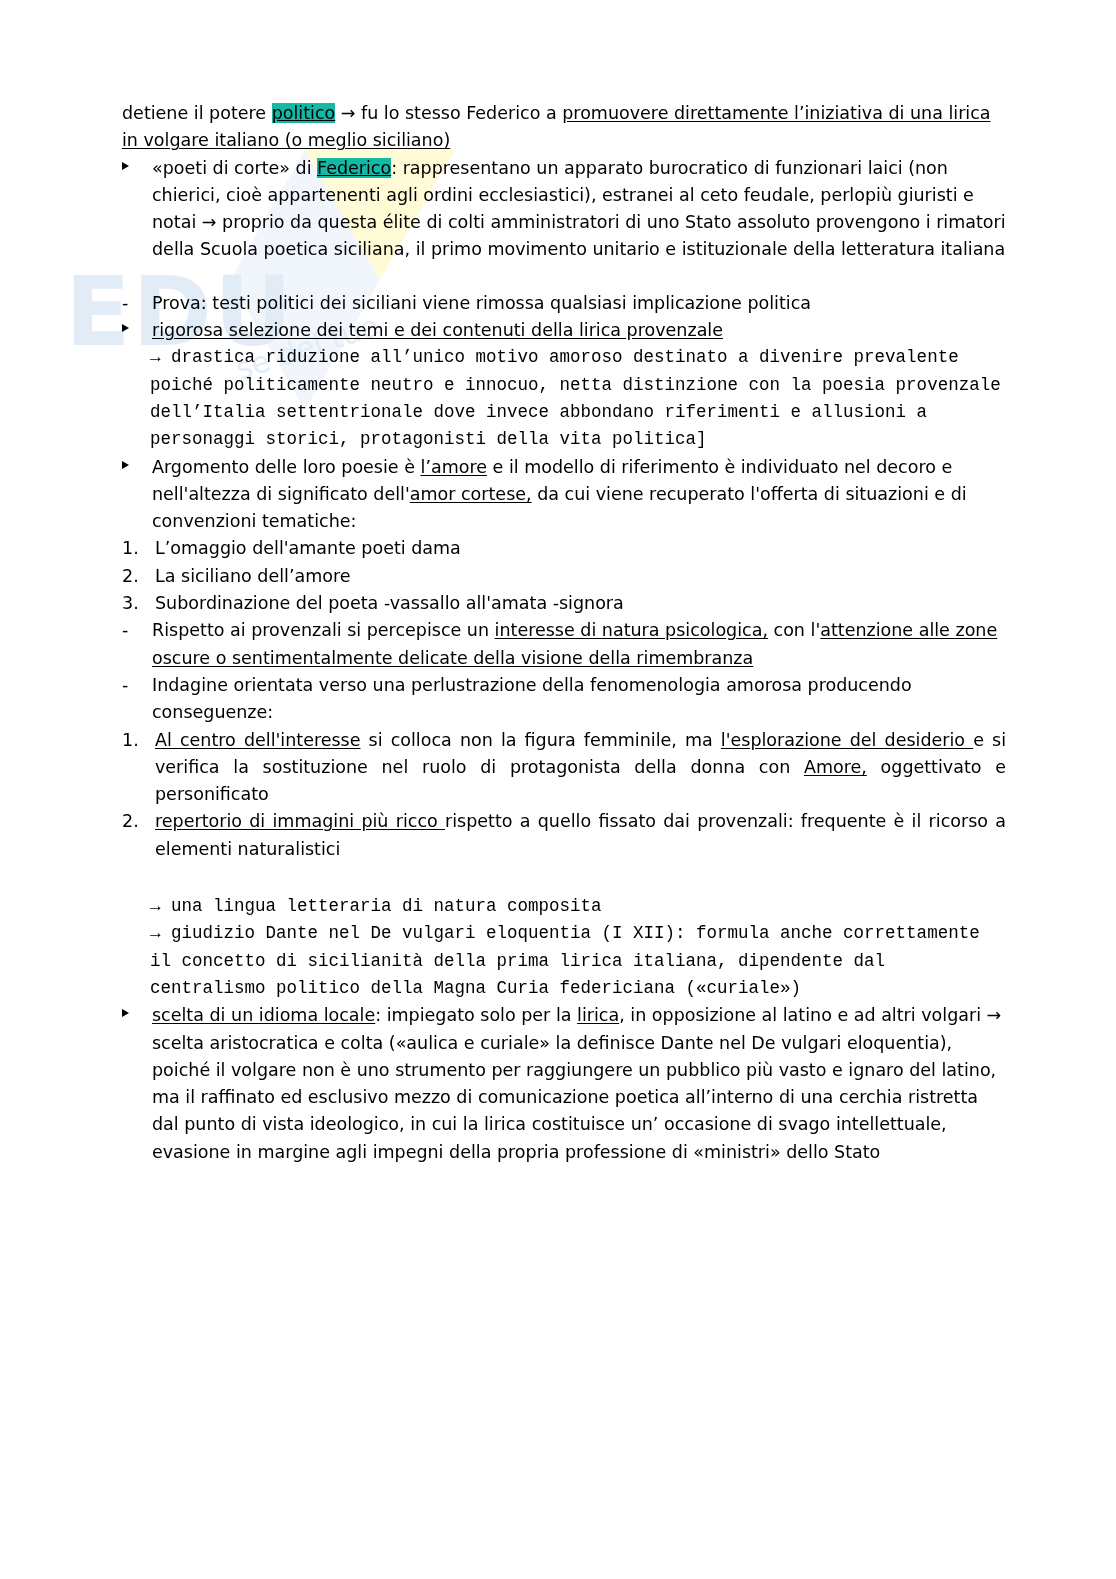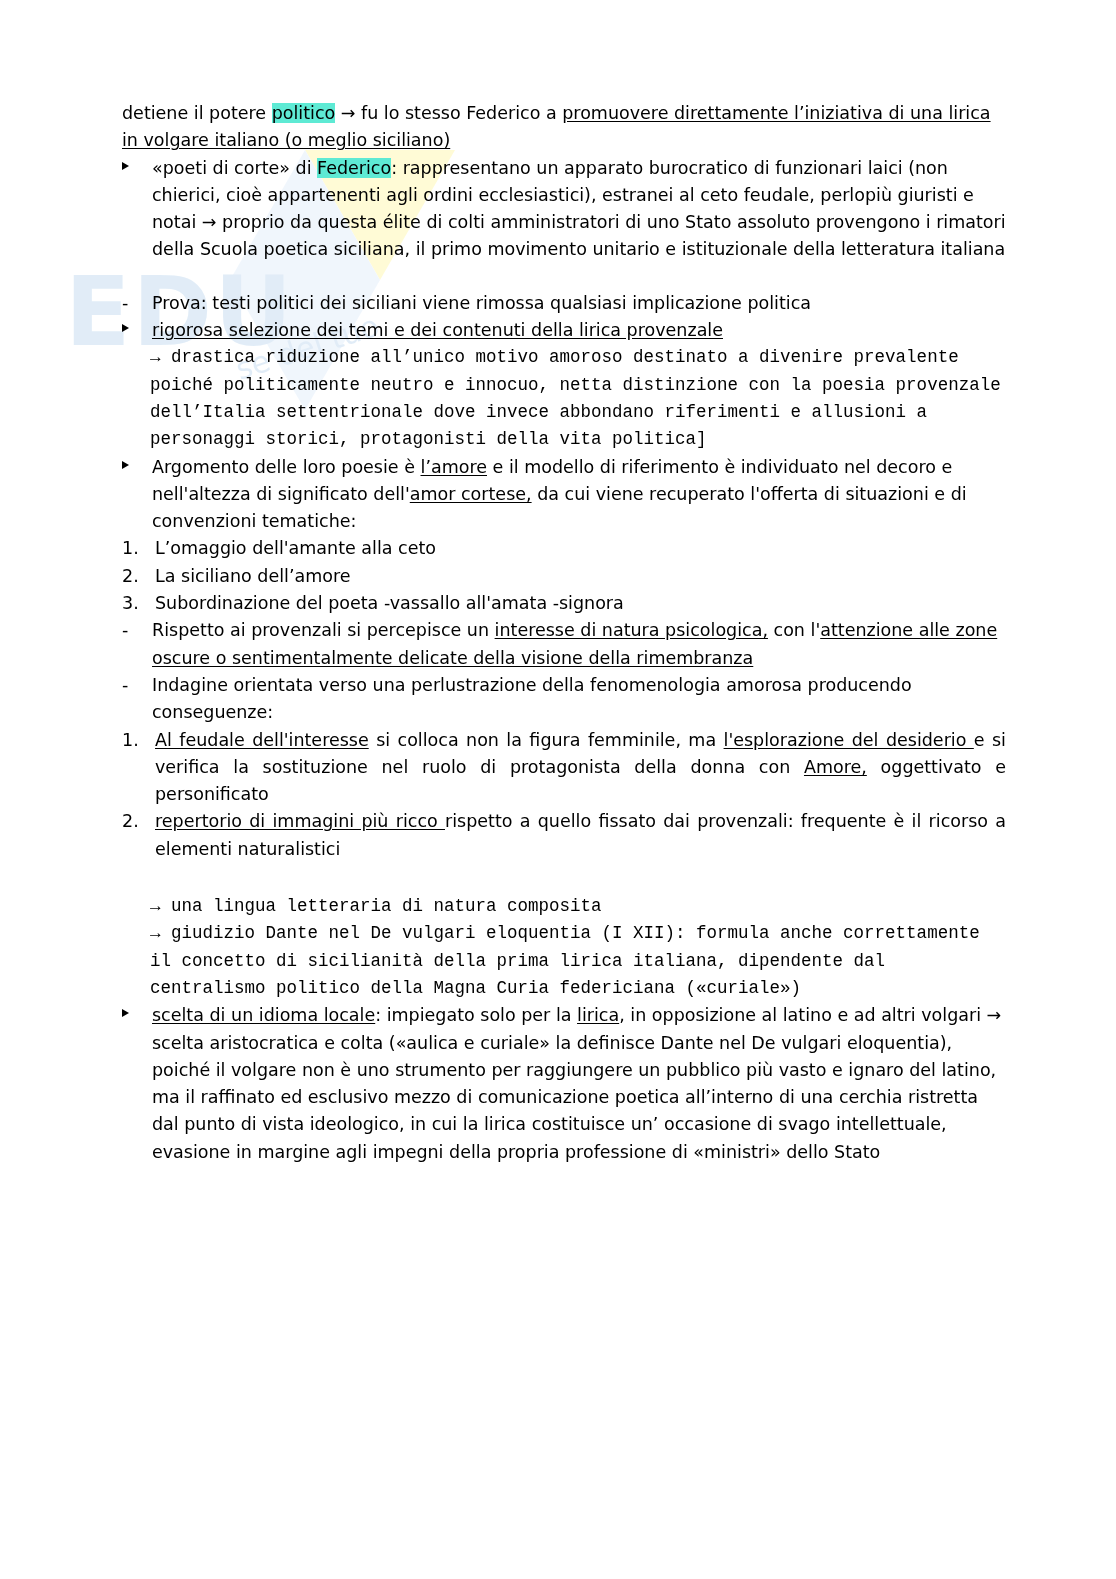--- a/index.html
+++ b/index.html
@@ -73,21 +73,22 @@
     padding-left: 28px;
     font-family: Liberation Mono, monospace;
   }
   u.ul {
     text-decoration: underline;
     text-underline-offset: 2px;
   }
   .it {
   }
   .hl-yellow {
-    background: #5eead4;
+    background: #14b8a6;
+    text-decoration: underline;
   }
   .spacer-md { height: 26px; }
   .spacer-lg { height: 30px; }
   .just { text-align: justify; }
   .tri {
     display: inline-block;
     width: 0; height: 0;
     border-left: 7px solid #000;
     border-top: 4.5px solid transparent;
     border-bottom: 4.5px solid transparent;
@@ -140,21 +141,21 @@
       <span class="txt arrow-indent">→ drastica riduzione all’unico motivo amoroso destinato a divenire prevalente poiché politicamente neutro e innocuo, netta distinzione con la poesia provenzale dell’Italia settentrionale dove invece abbondano riferimenti e allusioni a personaggi storici, protagonisti della vita politica]</span>
     </div>
 
     <div class="blk">
       <span class="marker"><span class="tri"></span></span>
       <span class="txt"><span>Argomento delle loro poesie è </span><u class="ul it">l’amore</u><span> e il modello di riferimento è individuato nel decoro e nell'altezza di significato dell'</span><u class="ul">amor cortese,</u><span> da cui viene recuperato l'offerta di situazioni e di convenzioni tematiche:</span></span>
     </div>
 
     <div class="blk">
       <span class="marker num">1.</span>
-      <span class="txt">L’omaggio dell'amante alla ceto</span>
+      <span class="txt">L’omaggio dell'amante poeti dama</span>
     </div>
     <div class="blk">
       <span class="marker num">2.</span>
       <span class="txt">La siciliano dell’amore</span>
     </div>
     <div class="blk">
       <span class="marker num">3.</span>
       <span class="txt">Subordinazione del poeta -vassallo all'amata -signora</span>
     </div>
 
@@ -163,21 +164,21 @@
       <span class="txt"><span> Rispetto ai provenzali si percepisce un </span><u class="ul">interesse di natura psicologica,</u><span>  con l'</span><u class="ul">attenzione alle zone oscure o sentimentalmente delicate della visione della rimembranza</u></span>
     </div>
 
     <div class="blk">
       <span class="marker dash">-</span>
       <span class="txt"> Indagine orientata verso una perlustrazione della fenomenologia amorosa producendo conseguenze:</span>
     </div>
 
     <div class="blk">
       <span class="marker num">1.</span>
-      <span class="txt just"><u class="ul">Al feudale dell'interesse</u><span> si colloca non la figura femminile, ma </span><u class="ul">l'esplorazione del desiderio </u><span>e si verifica  la sostituzione nel ruolo di protagonista della donna con </span><u class="ul">Amore,</u><span> oggettivato e personificato</span></span>
+      <span class="txt just"><u class="ul">Al centro dell'interesse</u><span> si colloca non la figura femminile, ma </span><u class="ul">l'esplorazione del desiderio </u><span>e si verifica  la sostituzione nel ruolo di protagonista della donna con </span><u class="ul">Amore,</u><span> oggettivato e personificato</span></span>
     </div>
     <div class="blk">
       <span class="marker num">2.</span>
       <span class="txt just"><u class="ul">repertorio di immagini più ricco </u><span>rispetto a quello fissato dai provenzali: frequente è il ricorso a elementi naturalistici</span></span>
     </div>
 
     <div class="spacer-lg"></div>
 
 
     <div class="blk">

